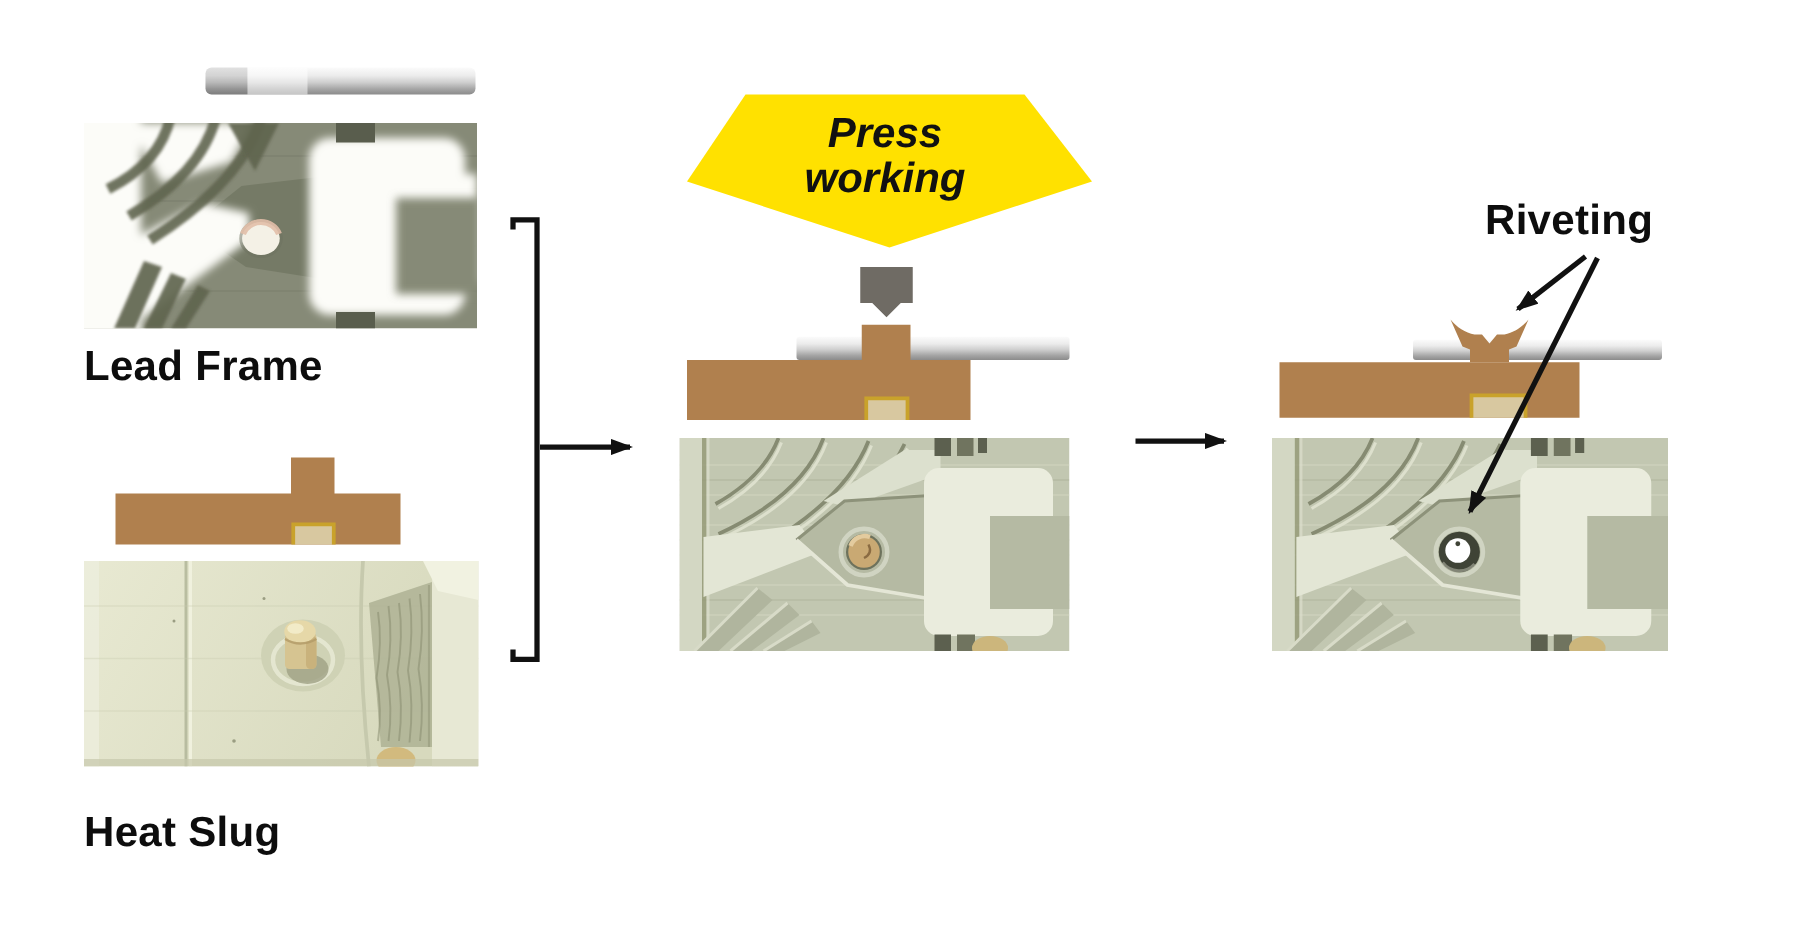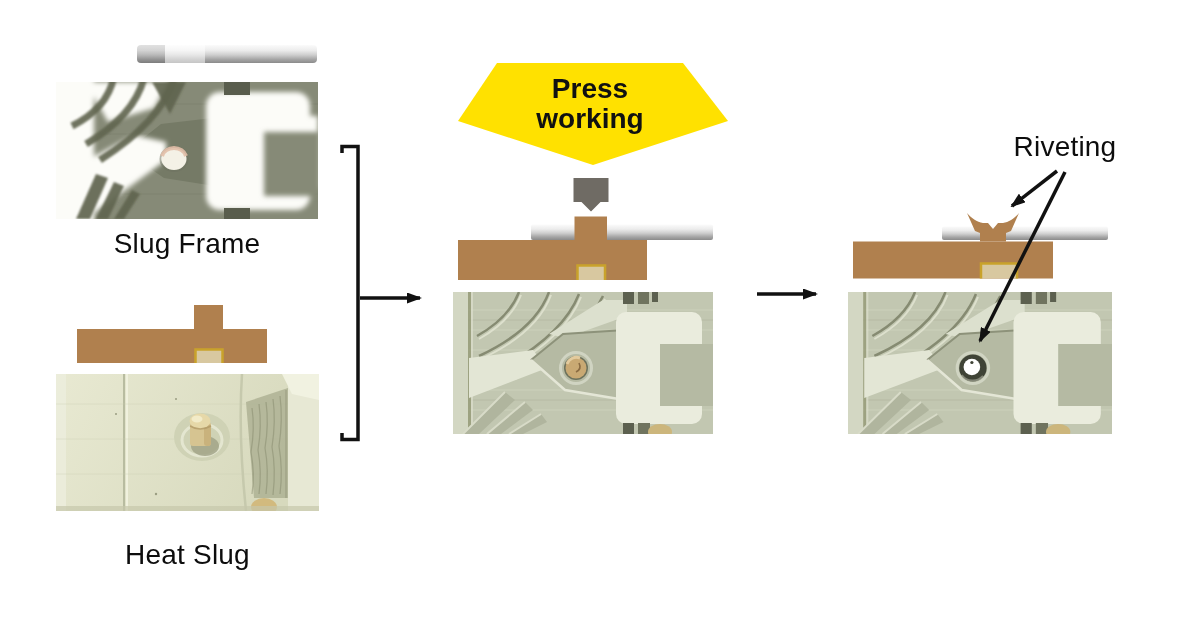--- a/index.html
+++ b/index.html
@@ -1,22 +1,22 @@
 <!DOCTYPE html>
 <html><head>
 <meta charset="utf-8">
 <style>
   html,body{margin:0;padding:0;background:#ffffff;}
   .canvas{position:relative;width:1200px;height:626px;background:#ffffff;overflow:hidden;
           font-family:"Liberation Sans",sans-serif;}
   .abs{position:absolute;}
-  .label{position:absolute;text-align:center;color:#0d0d0d;font-size:28px;font-weight:400;
+  .label{position:absolute;text-align:left;color:#0d0d0d;font-size:28px;font-weight:700;
          line-height:1.1;letter-spacing:0.2px;}
   .press-text{position:absolute;left:505px;top:74px;width:170px;text-align:center;color:#111;
-              font-size:28px;line-height:1.07;font-weight:700;}
+              font-size:28px;line-height:1.07;font-weight:700;font-style:italic;}
   .rod{position:absolute;border-radius:4px;
        background:linear-gradient(#fbfbfb 0%,#ececec 30%,#cfcfcf 55%,#a5a5a5 80%,#8b8b8b 100%);}
   .rod .seg-dark{position:absolute;left:0;top:0;bottom:0;width:28px;background:rgba(0,0,0,.10);border-radius:4px 0 0 4px;}
   .rod .seg-light{position:absolute;left:28px;top:0;bottom:0;width:40px;background:rgba(255,255,255,.50);}
   svg{display:block;}
 </style>
 </head>
 <body>
 
 <div class="canvas">
@@ -135,21 +135,21 @@
       <polygon points="40,137 58,100 68,104 52,137"></polygon>
       <polygon points="58,137 76,108 84,112 68,137"></polygon>
     </g>
     <rect x="168" y="0" width="26" height="13" fill="#595d4d"></rect>
     <rect x="168" y="126" width="26" height="11" fill="#595d4d"></rect>
     <ellipse cx="118" cy="77" rx="13.5" ry="12" fill="none" stroke="#6e7260" stroke-width="2" opacity="0.5"></ellipse>
     <ellipse cx="118" cy="77" rx="12.5" ry="11" fill="#f4f1e6"></ellipse>
     <path d="M106,74 A12.5,11 0 0 1 130,74" stroke="#e2bfa8" stroke-width="4" fill="none" opacity="0.9"></path>
   </svg>
 
-  <div class="label" style="left:56px;top:229px;width:262px;">Slug Frame</div>
+  <div class="label" style="left:56px;top:229px;width:262px;">Lead Frame</div>
 
   <svg class="abs" style="left:75px;top:303px;" width="195" height="62" viewBox="0 0 195 62">
     <g fill="#b0804e">
       <rect x="119" y="2" width="29" height="28"></rect>
       <rect x="2" y="26" width="190" height="34"></rect>
     </g>
     <rect x="120.5" y="46.5" width="27" height="13.5" fill="#d8c8a0"></rect>
     <path d="M120.5,60 L120.5,46.5 L147.5,46.5 L147.5,60" fill="none" stroke-width="2.5" stroke="#c9a22b"></path>
   </svg>
 

